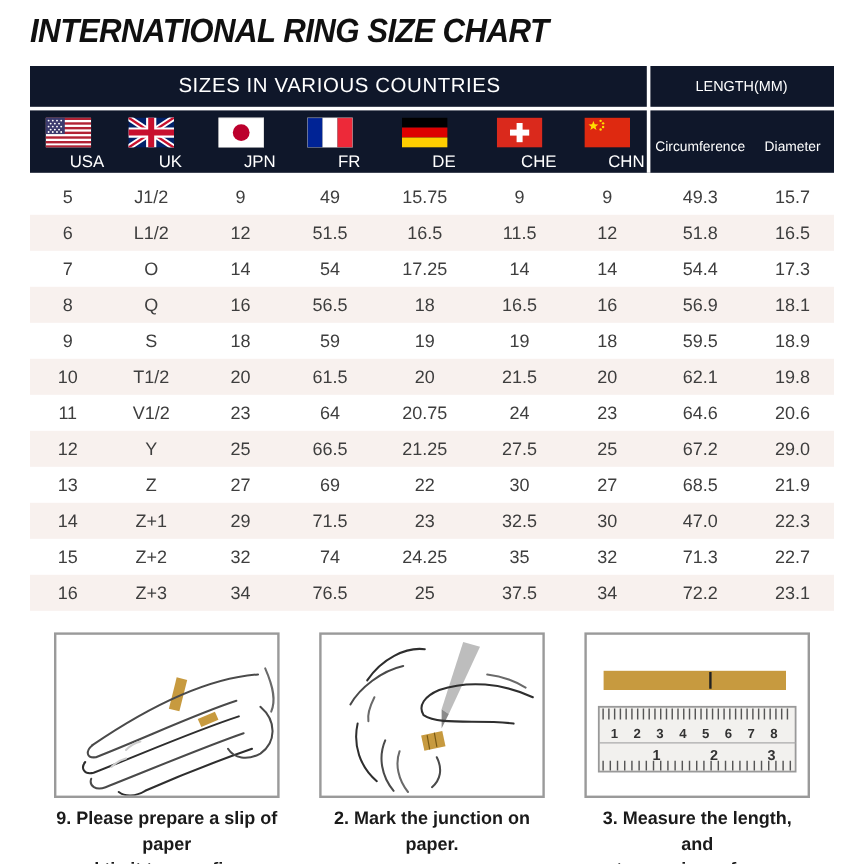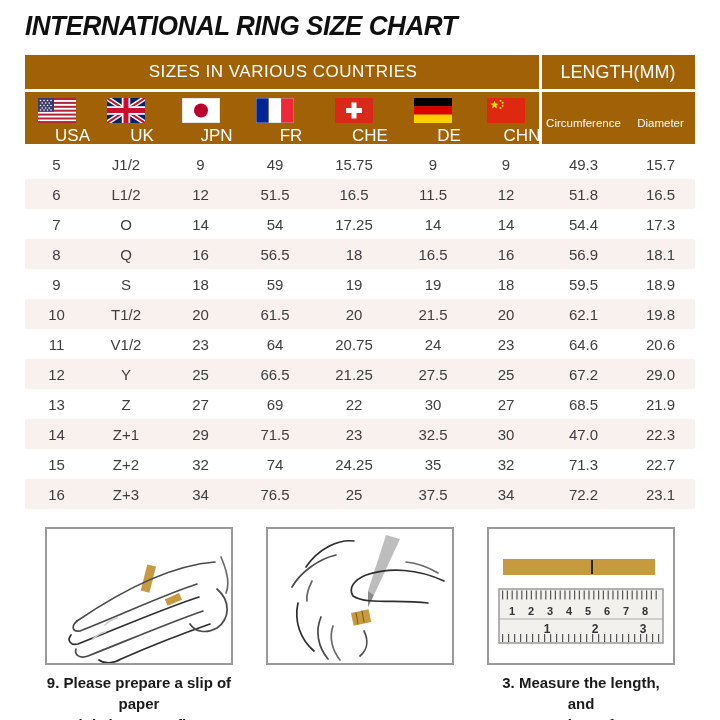--- a/index.html
+++ b/index.html
@@ -9,35 +9,35 @@
   .page-title {
     margin:10px 0 0 25px;
     font-size:28px; font-weight:bold; font-style:italic;
     letter-spacing:-0.5px; color:#101010;
     transform:scaleX(0.93); transform-origin:left center;
     white-space:nowrap;
   }
 
   .table-wrap { position:relative; margin:13px 0 0 25px; width:670px; }
 
-  .header-bands { position:relative; background:#a16207; }
+  .header-bands { position:relative; background:#0f172a; }
   .band1 { display:flex; height:34px; }
   .b1-left { width:516px; display:flex; align-items:center; justify-content:center;
     color:#fff; font-size:17px; letter-spacing:0.5px; }
   .b1-right { flex:1; display:flex; align-items:center; justify-content:center;
-    color:#fff; font-size:18px; }
+    color:#fff; font-size:12px; }
   .band-gap { height:3px; background:#fff; }
   .band2 { display:flex; height:52px; }
   .b2-left { width:516px; display:grid;
     grid-template-columns:63px 76px 73px 76px 82px 76px 70px; }
   .country { display:flex; flex-direction:column; align-items:center;
     justify-content:flex-start; padding-top:6px; }
   .flag { width:38px; height:25px; display:block; }
   .flag svg { width:38px; height:25px; display:block; }
-  .clabel { margin-top:3px; color:#fff; font-size:17px;margin-left:32px; }
+  .clabel { margin-top:3px; color:#fff; font-size:14px;margin-left:32px; }
   .b2-right { flex:1; display:grid; grid-template-columns:85px 69px;
     align-items:end; padding-bottom:15px; }
   .len-col { text-align:center; color:#fff; font-size:11.5px; }
   .vdiv { position:absolute; left:514px; top:0; bottom:0; width:3px; background:#fff; }
 
   .rows { margin-top:5px; }
   .row { display:grid; grid-template-columns:63px 76px 73px 76px 82px 76px 70px 85px 69px;
     height:30px; align-items:center; }
   .row.alt { background:#f8f1ee; }
   .cell { text-align:center; font-size:15px; color:#3e3e3e; }
@@ -135,37 +135,37 @@
               <rect x="25.3" width="12.7" height="25" fill="#ED2939"></rect>
               <rect width="38" height="25" fill="none" stroke="#bbbbbb" stroke-width="0.8"></rect>
             </svg>
           </span>
           <span class="clabel">FR</span>
         </div>
 
         <div class="country">
           <span class="flag">
             <svg viewBox="0 0 38 25">
+              <rect width="38" height="8.3" fill="#000000"></rect>
+              <rect y="8.3" width="38" height="8.3" fill="#DD0000"></rect>
+              <rect y="16.6" width="38" height="8.4" fill="#FFCE00"></rect>
+            </svg>
+          </span>
+          <span class="clabel">DE</span>
+        </div>
+
+        <div class="country">
+          <span class="flag">
+            <svg viewBox="0 0 38 25">
               <rect width="38" height="25" fill="#DA291C"></rect>
               <rect x="16.5" y="4.5" width="5" height="16" fill="#ffffff"></rect>
               <rect x="11" y="10" width="16" height="5" fill="#ffffff"></rect>
             </svg>
           </span>
           <span class="clabel">CHE</span>
-        </div>
-
-        <div class="country">
-          <span class="flag">
-            <svg viewBox="0 0 38 25">
-              <rect width="38" height="8.3" fill="#000000"></rect>
-              <rect y="8.3" width="38" height="8.3" fill="#DD0000"></rect>
-              <rect y="16.6" width="38" height="8.4" fill="#FFCE00"></rect>
-            </svg>
-          </span>
-          <span class="clabel">DE</span>
         </div>
 
         <div class="country">
           <span class="flag">
             <svg viewBox="0 0 38 25">
               <rect width="38" height="25" fill="#DE2910"></rect>
               <polygon fill="#FFDE00" points="7.5,2.8 8.6,5.6 11.6,5.7 9.2,7.6 10.1,10.4 7.5,8.7 4.9,10.4 5.8,7.6 3.4,5.7 6.4,5.6"></polygon>
               <circle cx="13.5" cy="2.7" r="1" fill="#FFDE00"></circle>
               <circle cx="15.6" cy="4.8" r="1" fill="#FFDE00"></circle>
               <circle cx="15.6" cy="7.8" r="1" fill="#FFDE00"></circle>
@@ -354,20 +354,24 @@
         <path d="M38,38 C50,20 70,10 86,12" stroke="#2e2e2e"></path>
         <path d="M24,58 C32,44 50,30 68,26"></path>
         <path d="M176,52 C150,40 122,38 98,46 C86,51 80,59 85,67 C98,76 132,70 160,74" stroke="#2e2e2e"></path>
         <path d="M170,44 C160,38 148,34 138,33" stroke="#6a6a6a"></path>
         <path d="M30,74 C26,92 32,110 46,122" stroke="#2e2e2e"></path>
         <path d="M60,130 C50,118 47,102 53,88"></path>
         <path d="M72,131 C64,121 61,108 65,97" stroke="#6a6a6a"></path>
         <path d="M96,102 C101,112 99,121 92,127"></path>
         <path d="M44,52 C40,60 38,66 39,72" stroke="#6a6a6a"></path>
       </svg>
+    </div>
+    <div class="caption">
+      <div>2. Mark the junction on paper.</div>
+      <div></div>
     </div>
   </div>
 
   <div class="step">
     <div class="illus-box">
       <svg viewBox="0 0 184 134" fill="none">
         <rect x="14" y="30" width="152" height="16" fill="#c79a3f"></rect>
         <line x1="103" y1="31" x2="103" y2="45" stroke="#222222" stroke-width="2"></line>
         <rect x="10" y="60" width="164" height="54" fill="#f2f1ee" stroke="#999999" stroke-width="1.5"></rect>
         <line x1="13" y1="66" x2="171" y2="66" stroke="#555555" stroke-width="9" stroke-dasharray="1.2 3.6"></line>

